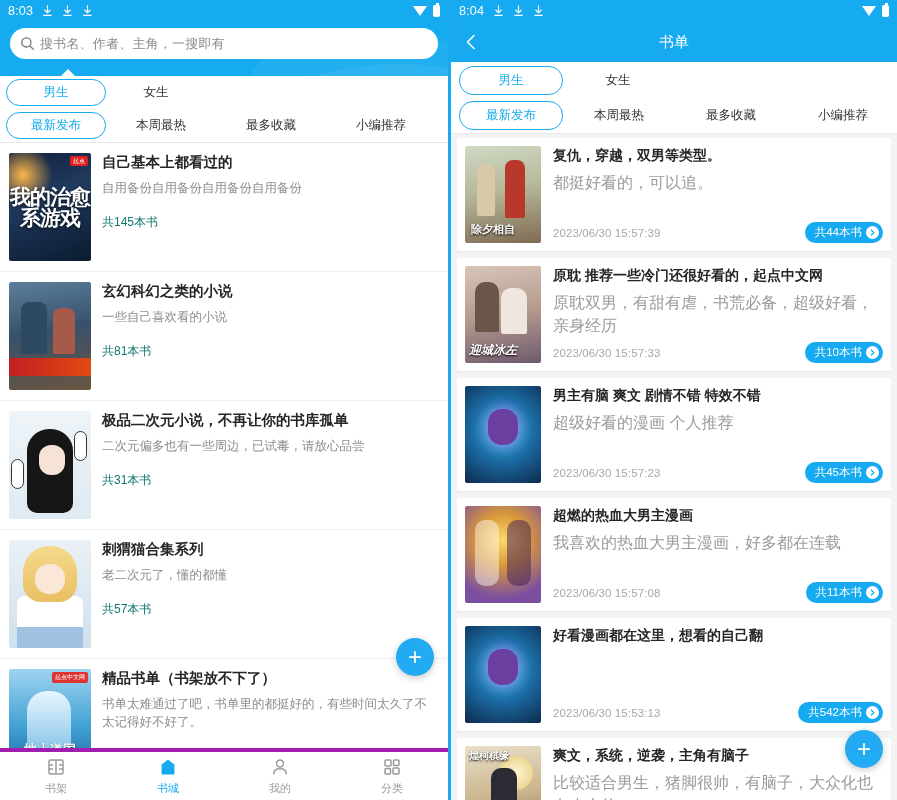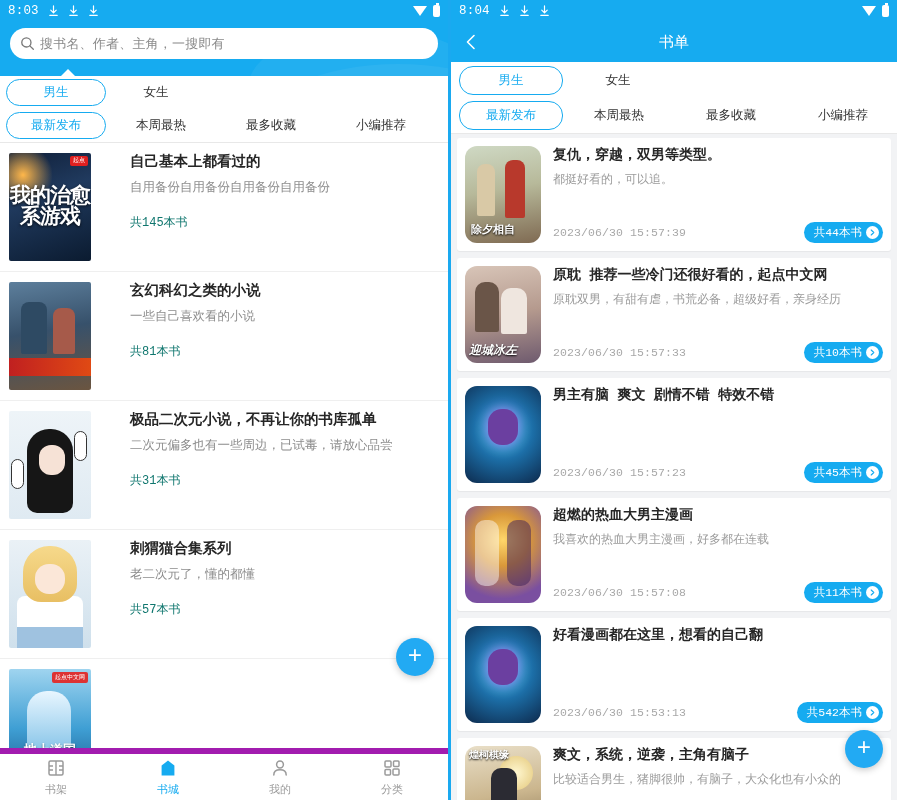--- a/index.html
+++ b/index.html
@@ -2,21 +2,21 @@
 <html><head>
 <meta charset="utf-8">
 <style>
   * { box-sizing: border-box; margin: 0; padding: 0; }
   html, body {
     width: 897px; height: 800px;
     font-family: "Liberation Sans", "DejaVu Sans", sans-serif;
     background: #ffffff;
     overflow: hidden;
   }
-  .screens { display: flex; width: 897px; height: 800px; font-family: Liberation Mono, monospace; }
+  .screens { display: flex; width: 897px; height: 800px; }
 
   
   .phone-left { width: 448px; height: 800px; position: relative; background: #f7f7f7; overflow: hidden; display:flex; flex-direction:column; }
   .phone-right { width: 449px; height: 800px; position: relative; background: #c2410c; overflow: hidden; display:flex; flex-direction:column; border-left: 3px solid #1aa9f0; }
 
   
   .statusbar {
     height: 22px; background: #16ABF0; color: #ffffff;
     display: flex; align-items: center; padding: 0 8px;
     font-size: 12px; flex: 0 0 auto; position: relative;
@@ -70,21 +70,21 @@
     background: #ffffff; flex: 0 0 auto;
   }
   .filter-opt { color: #333333; font-size: 12.5px; text-align: center; flex: 0 0 auto; }
   .gender-opt { width: 100px; }
   .sort-opt { width: 110px; }
 
   
   .list-left { flex: 1 1 auto; overflow: hidden; background: #ffffff; position: relative; }
   .bitem { display: flex; padding: 10px 10px 10px 9px; border-bottom: 1px solid #efefef; background:#fff; }
   .bitem .cover { width: 82px; height: 108px; flex: 0 0 auto; border-radius: 2px; overflow: hidden; position: relative; }
-  .bitem .meta { flex: 1 1 auto; min-width: 0; margin-left: 39px; }
+  .bitem .meta { padding-left: 11px; flex: 1 1 auto; min-width: 0; }
   .bitem .btitle { font-size: 14.5px; color: #262626; font-weight: 700; line-height: 1.35; }
   .bitem .bdesc { font-size: 12.5px; color: #8c8c8c; line-height: 1.45; margin-top: 6px; }
   .bitem .bcount { font-size: 12px; color: #0f766e; margin-top: 17px; }
 
   
   .c1 { background: linear-gradient(160deg,#10203a 0%, #203a5e 40%, #0b1b30 100%); }
   .c1 .glow { position:absolute; left:-16px; top:-8px; width:60px; height:60px; border-radius:50%; background: radial-gradient(circle,#ffb74a 0%, rgba(255,183,74,0) 70%); }
   .c1 .words { position:absolute; inset:0; display:flex; align-items:center; justify-content:center; color:#fff; font-size:21px; font-weight:700; letter-spacing:-1px; line-height:1; text-shadow:0 1px 3px rgba(0,0,0,.8); text-align:center; }
   .c2 { background: linear-gradient(170deg,#5d7f9c 0%, #37516b 45%, #6b5540 100%); }
   .c2 .fig { position:absolute; left:12px; top:20px; width:26px; height:52px; background:#2e4a63; border-radius:8px 8px 2px 2px; }
@@ -109,21 +109,21 @@
   .fab {
     position: absolute; width: 38px; height: 38px; border-radius: 50%;
     background: #22AAF3; color: #ffffff; display: flex; align-items: center; justify-content: center;
     font-size: 24px; line-height: 1; box-shadow: 0 2px 7px rgba(0,0,0,0.22); z-index: 30;
   }
   .fab-left { right: 14px; bottom: 72px; }
   .fab-right { right: 14px; bottom: 32px; }
 
   
   .botnav {
-    height: 52px; background: #ffffff; border-top: 6px solid #a21caf;
+    height: 52px; background: #ffffff; border-top: 4px solid #a21caf;
     display: flex; flex: 0 0 auto; align-items: center; z-index: 20;
   }
   .bn { flex: 1 1 0; display: flex; flex-direction: column; align-items: center; gap: 4px; }
   .bn .lbl { font-size: 11px; color: #9a9a9a; }
   .bn.active .lbl { color: #16ABF0; }
 
   
   .appbar {
     height: 40px; background: #16ABF0; display: flex; align-items: center;
     position: relative; flex: 0 0 auto; padding: 0 10px;
@@ -140,24 +140,24 @@
   .chip-r { border: 1px solid #16ABF0; color: #16ABF0; border-radius: 14px; font-size: 12.5px; padding: 5px 0; width: 104px; text-align:center; background:#fff; flex:0 0 auto;}
   .opt-r { color: #333333; font-size: 12.5px; text-align: center; flex: 0 0 auto; }
   .g-opt { width: 110px; }
   .s-opt { width: 112px; }
 
   .list-right { flex: 1 1 auto; overflow: hidden; background: #f2f3f5; padding-top: 4px; position: relative; }
   .card {
     background: #ffffff; margin: 0 6px 7px 6px; border-radius: 3px;
     display: flex; padding: 8px; box-shadow: 0 1px 1px rgba(0,0,0,0.05);
   }
-  .card .cover { width: 76px; height: 97px; flex: 0 0 auto; border-radius: 12px; overflow:hidden; position:relative; }
+  .card .cover { width: 76px; height: 97px; flex: 0 0 auto; border-radius: 2px; overflow:hidden; position:relative; }
   .card .cbody { flex: 1 1 auto; min-width: 0; padding-left: 12px; display: flex; flex-direction: column; }
   .card .ctitle { font-size: 14px; color: #262626; font-weight: 700; line-height: 1.3; }
-  .card .cdesc { font-size: 12px; color: #9b9b9b; margin-top: 8px; line-height: 1.4; }
+  .card .cdesc { font-size: 16px; color: #9b9b9b; margin-top: 8px; line-height: 1.4; }
   .card .cfoot { margin-top: auto; display: flex; align-items: center; justify-content: space-between; }
   .card .ctime { font-size: 11.5px; color: #a8a8a8; letter-spacing: .1px; }
   .count-badge {
     background: #16ABF0; color: #ffffff; border-radius: 12px; font-size: 11.5px;
     padding: 3px 4px 3px 10px; display: flex; align-items: center; gap: 4px; white-space: nowrap;
   }
   .count-badge .arrow-circ {
     width: 13px; height: 13px; border-radius: 50%; background: #ffffff;
     display: flex; align-items: center; justify-content: center; flex: 0 0 auto;
   }
@@ -297,20 +297,25 @@
           <div class="bcount">共57本书</div>
         </div>
       </div>
 
       <div class="bitem">
         <div class="cover c5">
           <div class="fig"></div>
             <div class="badge">起点中文网</div>
           <div class="words">地上道国</div>
         </div>
+        <div class="meta">
+          <div class="btitle">精品书单（书架放不下了）</div>
+          <div class="bdesc">书单太难通过了吧，书单里的都挺好的，有些时间太久了不太记得好不好了。</div>
+          <div class="bcount">共98本书</div>
+        </div>
       </div>
 
       <div class="fab fab-left">
         <span>+</span>
       </div>
     </div>
 
     <div class="botnav">
       <div class="bn">
         <svg width="20" height="20" viewBox="0 0 20 20">
@@ -435,20 +440,21 @@
           </div>
         </div>
       </div>
 
       <div class="card">
         <div class="cover rc3">
             <div class="core"></div>
           </div>
         <div class="cbody">
           <div class="ctitle">男主有脑 爽文 剧情不错 特效不错</div>
+          <div class="cdesc">超级好看的漫画 个人推荐</div>
           <div class="cfoot">
             <span class="ctime">2023/06/30 15:57:23</span>
             <span class="count-badge">
               <span>共45本书</span>
               <span class="arrow-circ">
                 <svg width="7" height="7" viewBox="0 0 7 7">
                     <path d="M2.2 1L4.8 3.5 2.2 6" stroke="#16ABF0" stroke-width="1.1" fill="none" stroke-linecap="round" stroke-linejoin="round"></path>
                   </svg>
               </span>
             </span>

